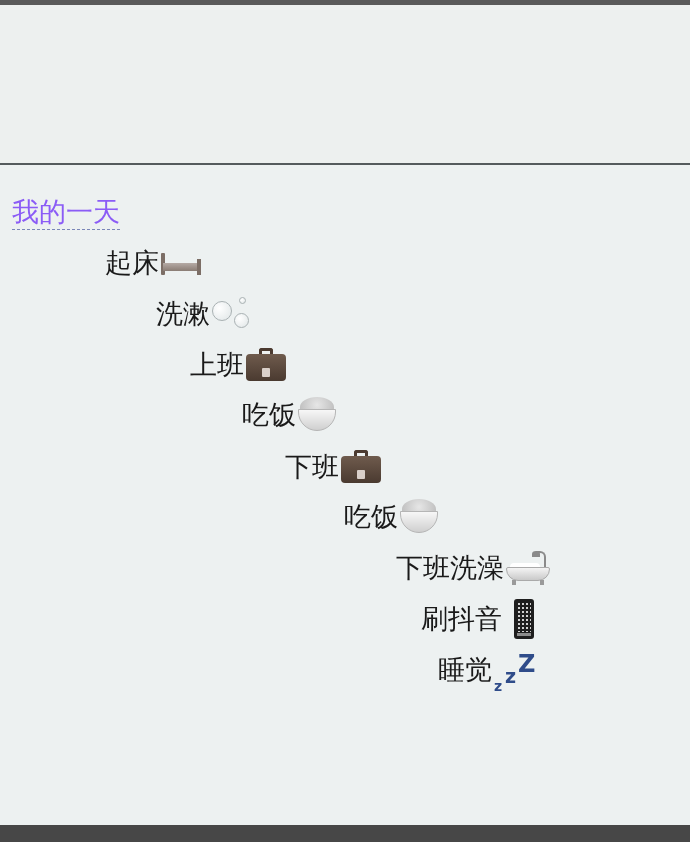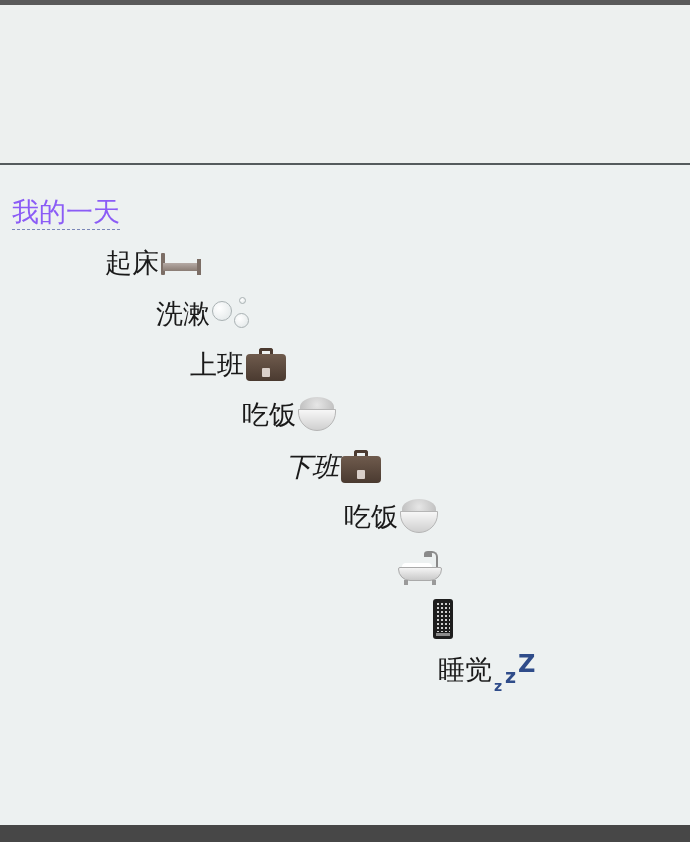--- a/index.html
+++ b/index.html
@@ -110,49 +110,51 @@
 </div>
 
 <div class="line" style="left:242px; top:397px;">
   <span>吃饭</span>
   <span class="emoji bowl">
       <span class="rice"></span>
       <span class="cup"></span>
     </span>
 </div>
 
-<div class="line" style="left:285px; top:450px;font-style:italic;">
+<div class="line" style="left:285px; top:450px;">
   <span>下班</span>
   <span class="emoji brief">
       <span class="handle"></span>
       <span class="body"></span>
       <span class="lock"></span>
     </span>
 </div>
 
 <div class="line" style="left:344px; top:499px;">
   <span>吃饭</span>
   <span class="emoji bowl">
       <span class="rice"></span>
       <span class="cup"></span>
     </span>
 </div>
 
 <div class="line" style="left:396px; top:549px;">
+  <span>下班洗澡</span>
   <span class="emoji tub">
       <span class="pipe"></span>
       <span class="head"></span>
       <span class="foam"></span>
       <span class="basin"></span>
       <span class="leg1"></span>
       <span class="leg2"></span>
     </span>
 </div>
 
 <div class="line" style="left:421px; top:599px;">
+  <span>刷抖音</span>
   <span class="emoji phone">
       <span class="screen"></span>
       <span class="dock"></span>
     </span>
 </div>
 
 <div class="line" style="left:438px; top:651px;text-align:right;">
   <span>睡觉</span>
   <span class="emoji zzz">
     <span class="z1">z</span>

